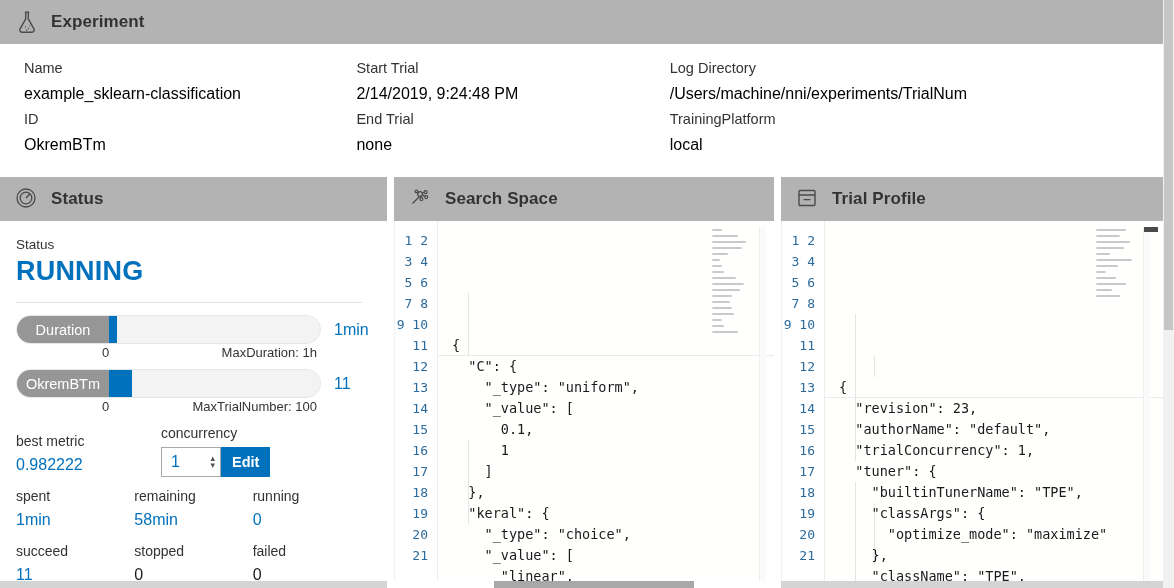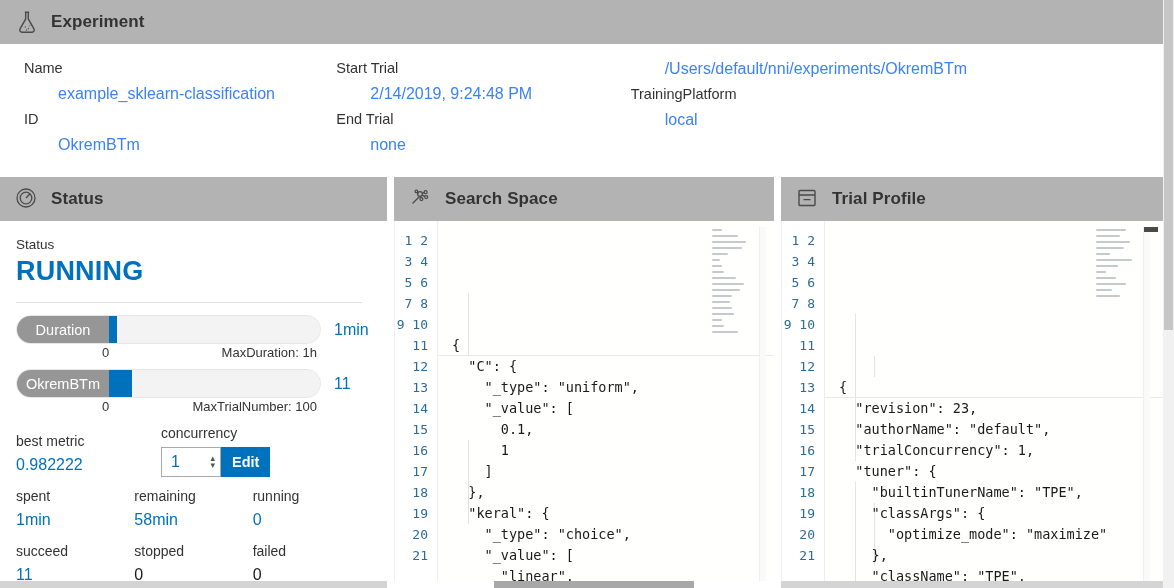--- a/index.html
+++ b/index.html
@@ -47,24 +47,23 @@
   .exp-col.c2 { width: 386px; }
   .exp-col.c3 { width: 367px; }
   .exp-label {
     font-size: 14.5px;
     color: #333333;
     line-height: 25px;
     white-space: nowrap;
   }
   .exp-value {
     font-size: 16px;
-    color: #3b82f6;
+    color: #000000;
     line-height: 26px;
     white-space: nowrap;
-    margin-left: 34px;
   }
 
   
   .panels {
     display: flex;
     gap: 7px;
     margin-top: 9px;
     width: 1174px;
     height: 430px;
   }
@@ -231,21 +230,22 @@
       <div class="exp-label">ID</div>
       <div class="exp-value">OkremBTm</div>
     </div>
     <div class="exp-col c2">
       <div class="exp-label">Start Trial</div>
       <div class="exp-value">2/14/2019, 9:24:48 PM</div>
       <div class="exp-label">End Trial</div>
       <div class="exp-value">none</div>
     </div>
     <div class="exp-col c3">
-      <div class="exp-value">/Users/default/nni/experiments/OkremBTm</div>
+      <div class="exp-label">Log Directory</div>
+      <div class="exp-value">/Users/machine/nni/experiments/TrialNum</div>
       <div class="exp-label">TrainingPlatform</div>
       <div class="exp-value">local</div>
     </div>
   </div>
 
   <div class="panels">
 
     <div class="panel status">
       <div class="titlebar">
         <span class="tb-icon">

